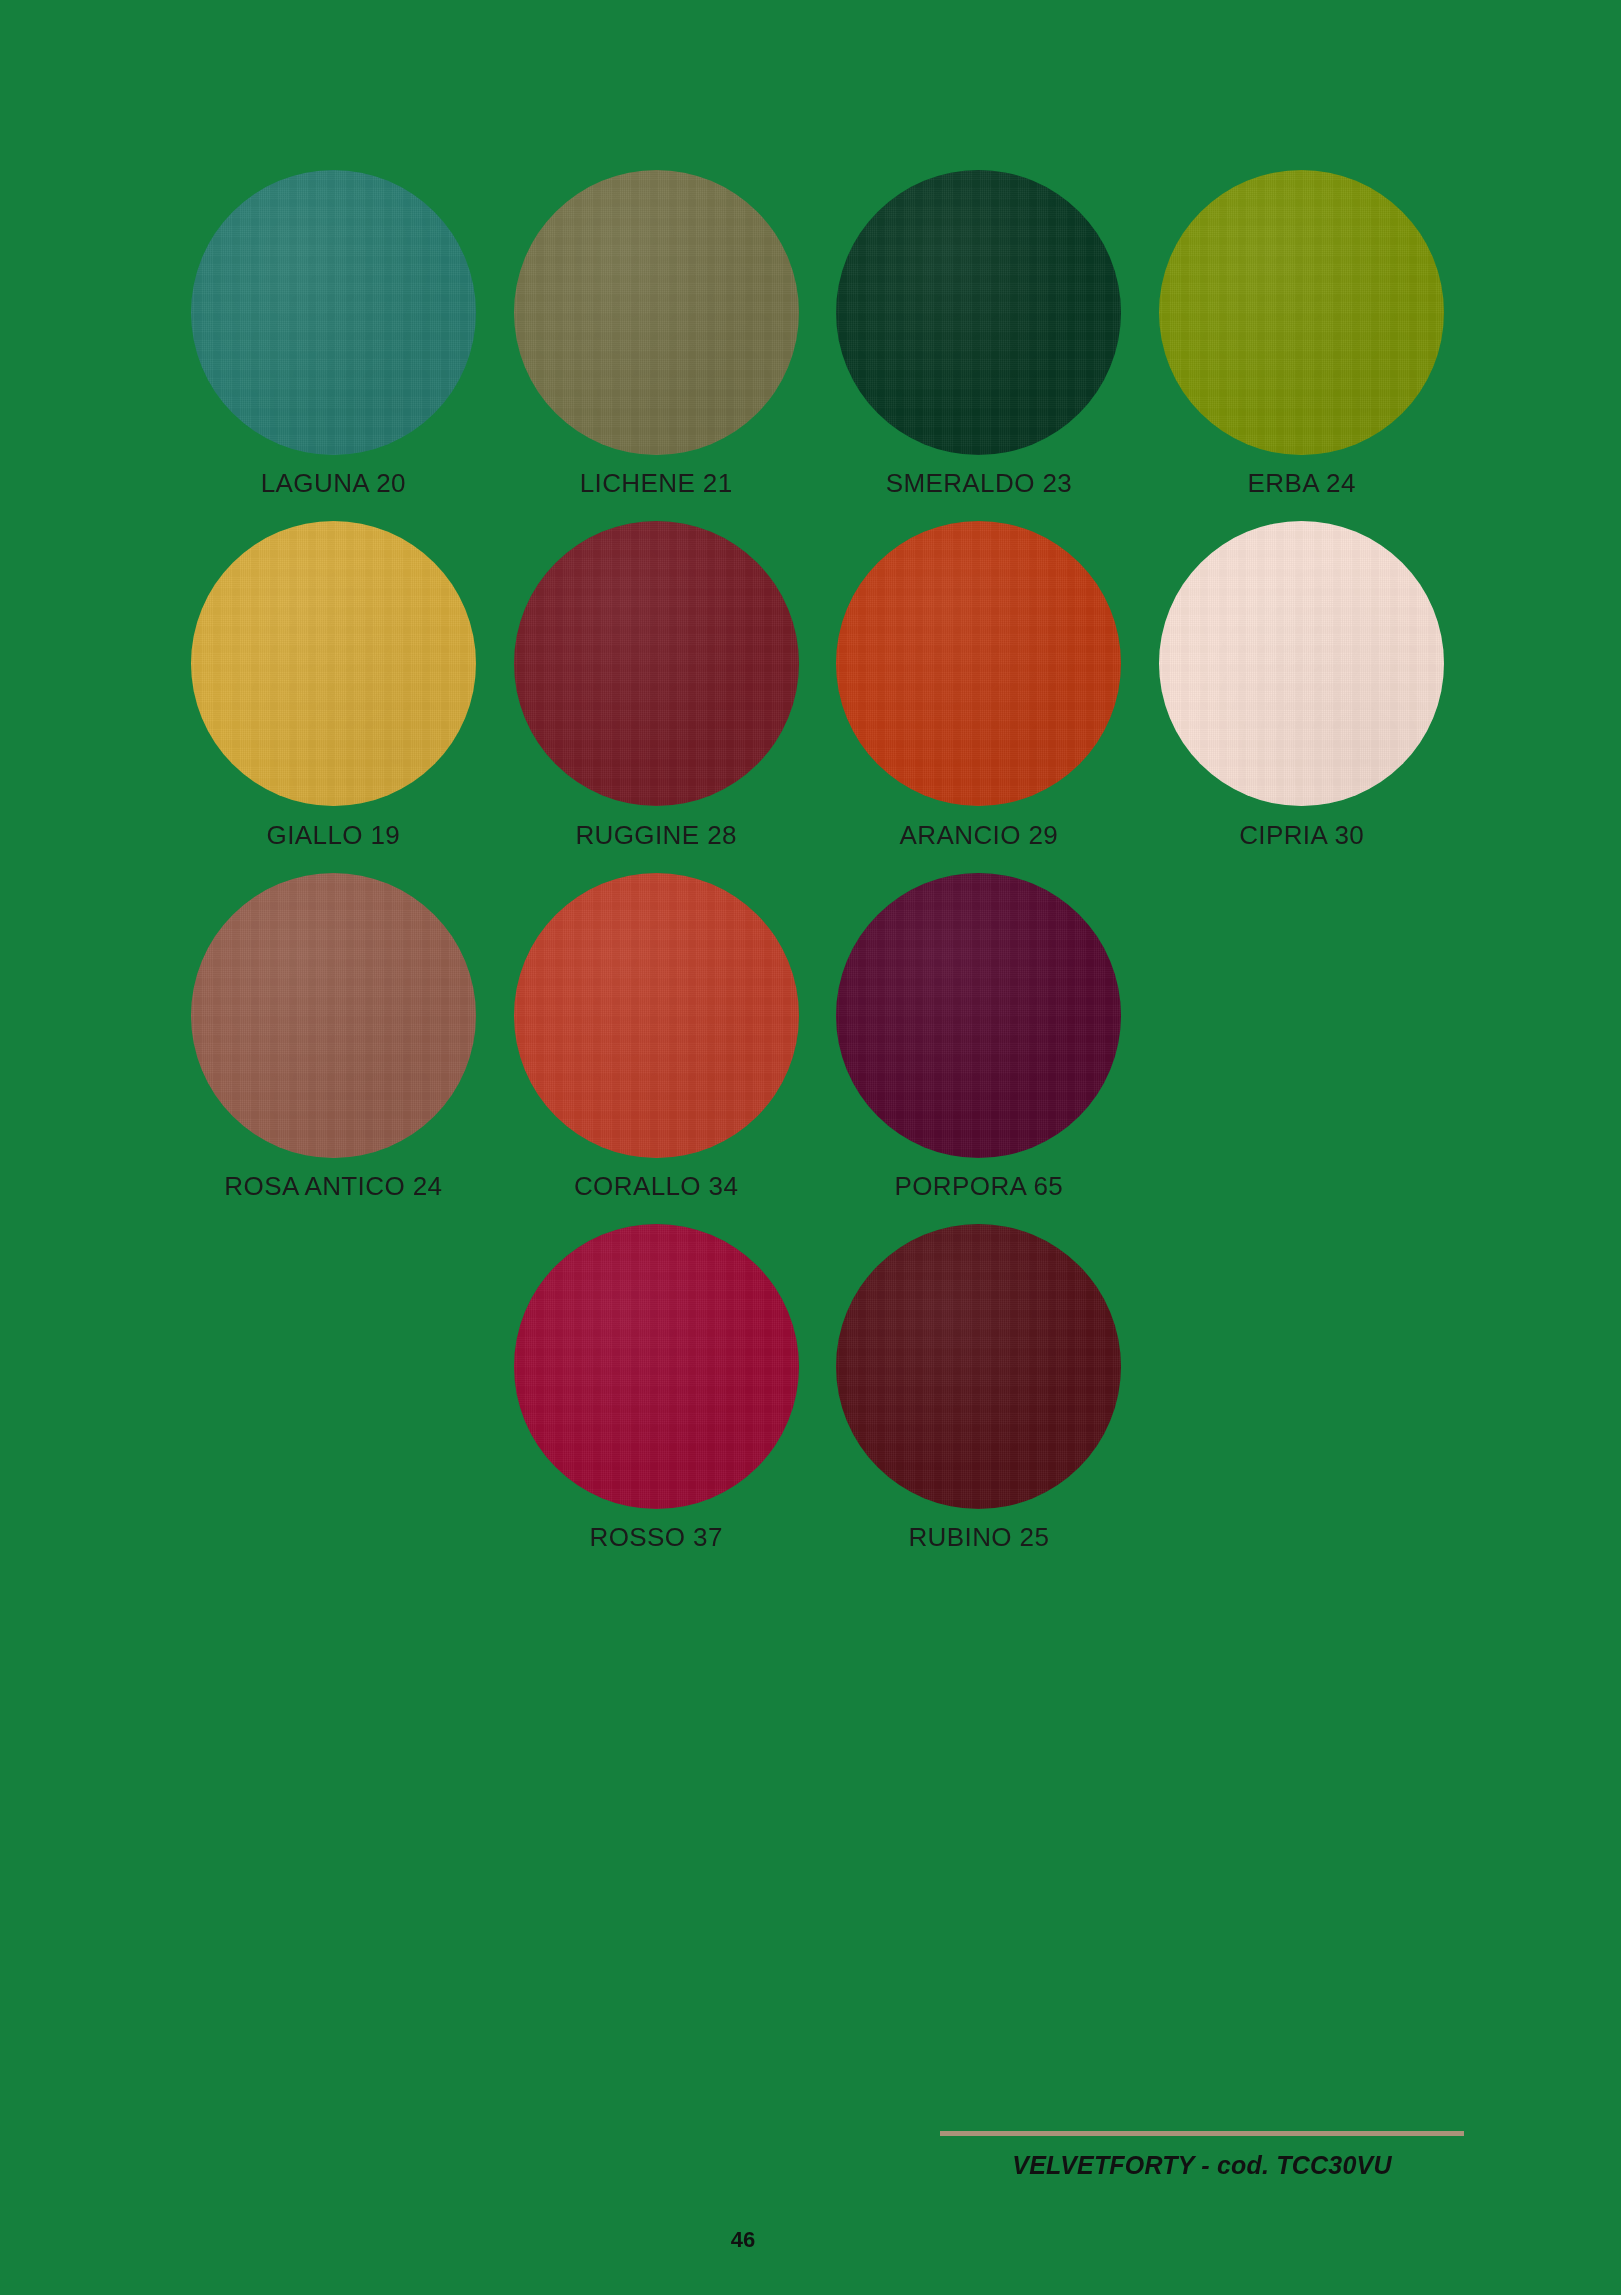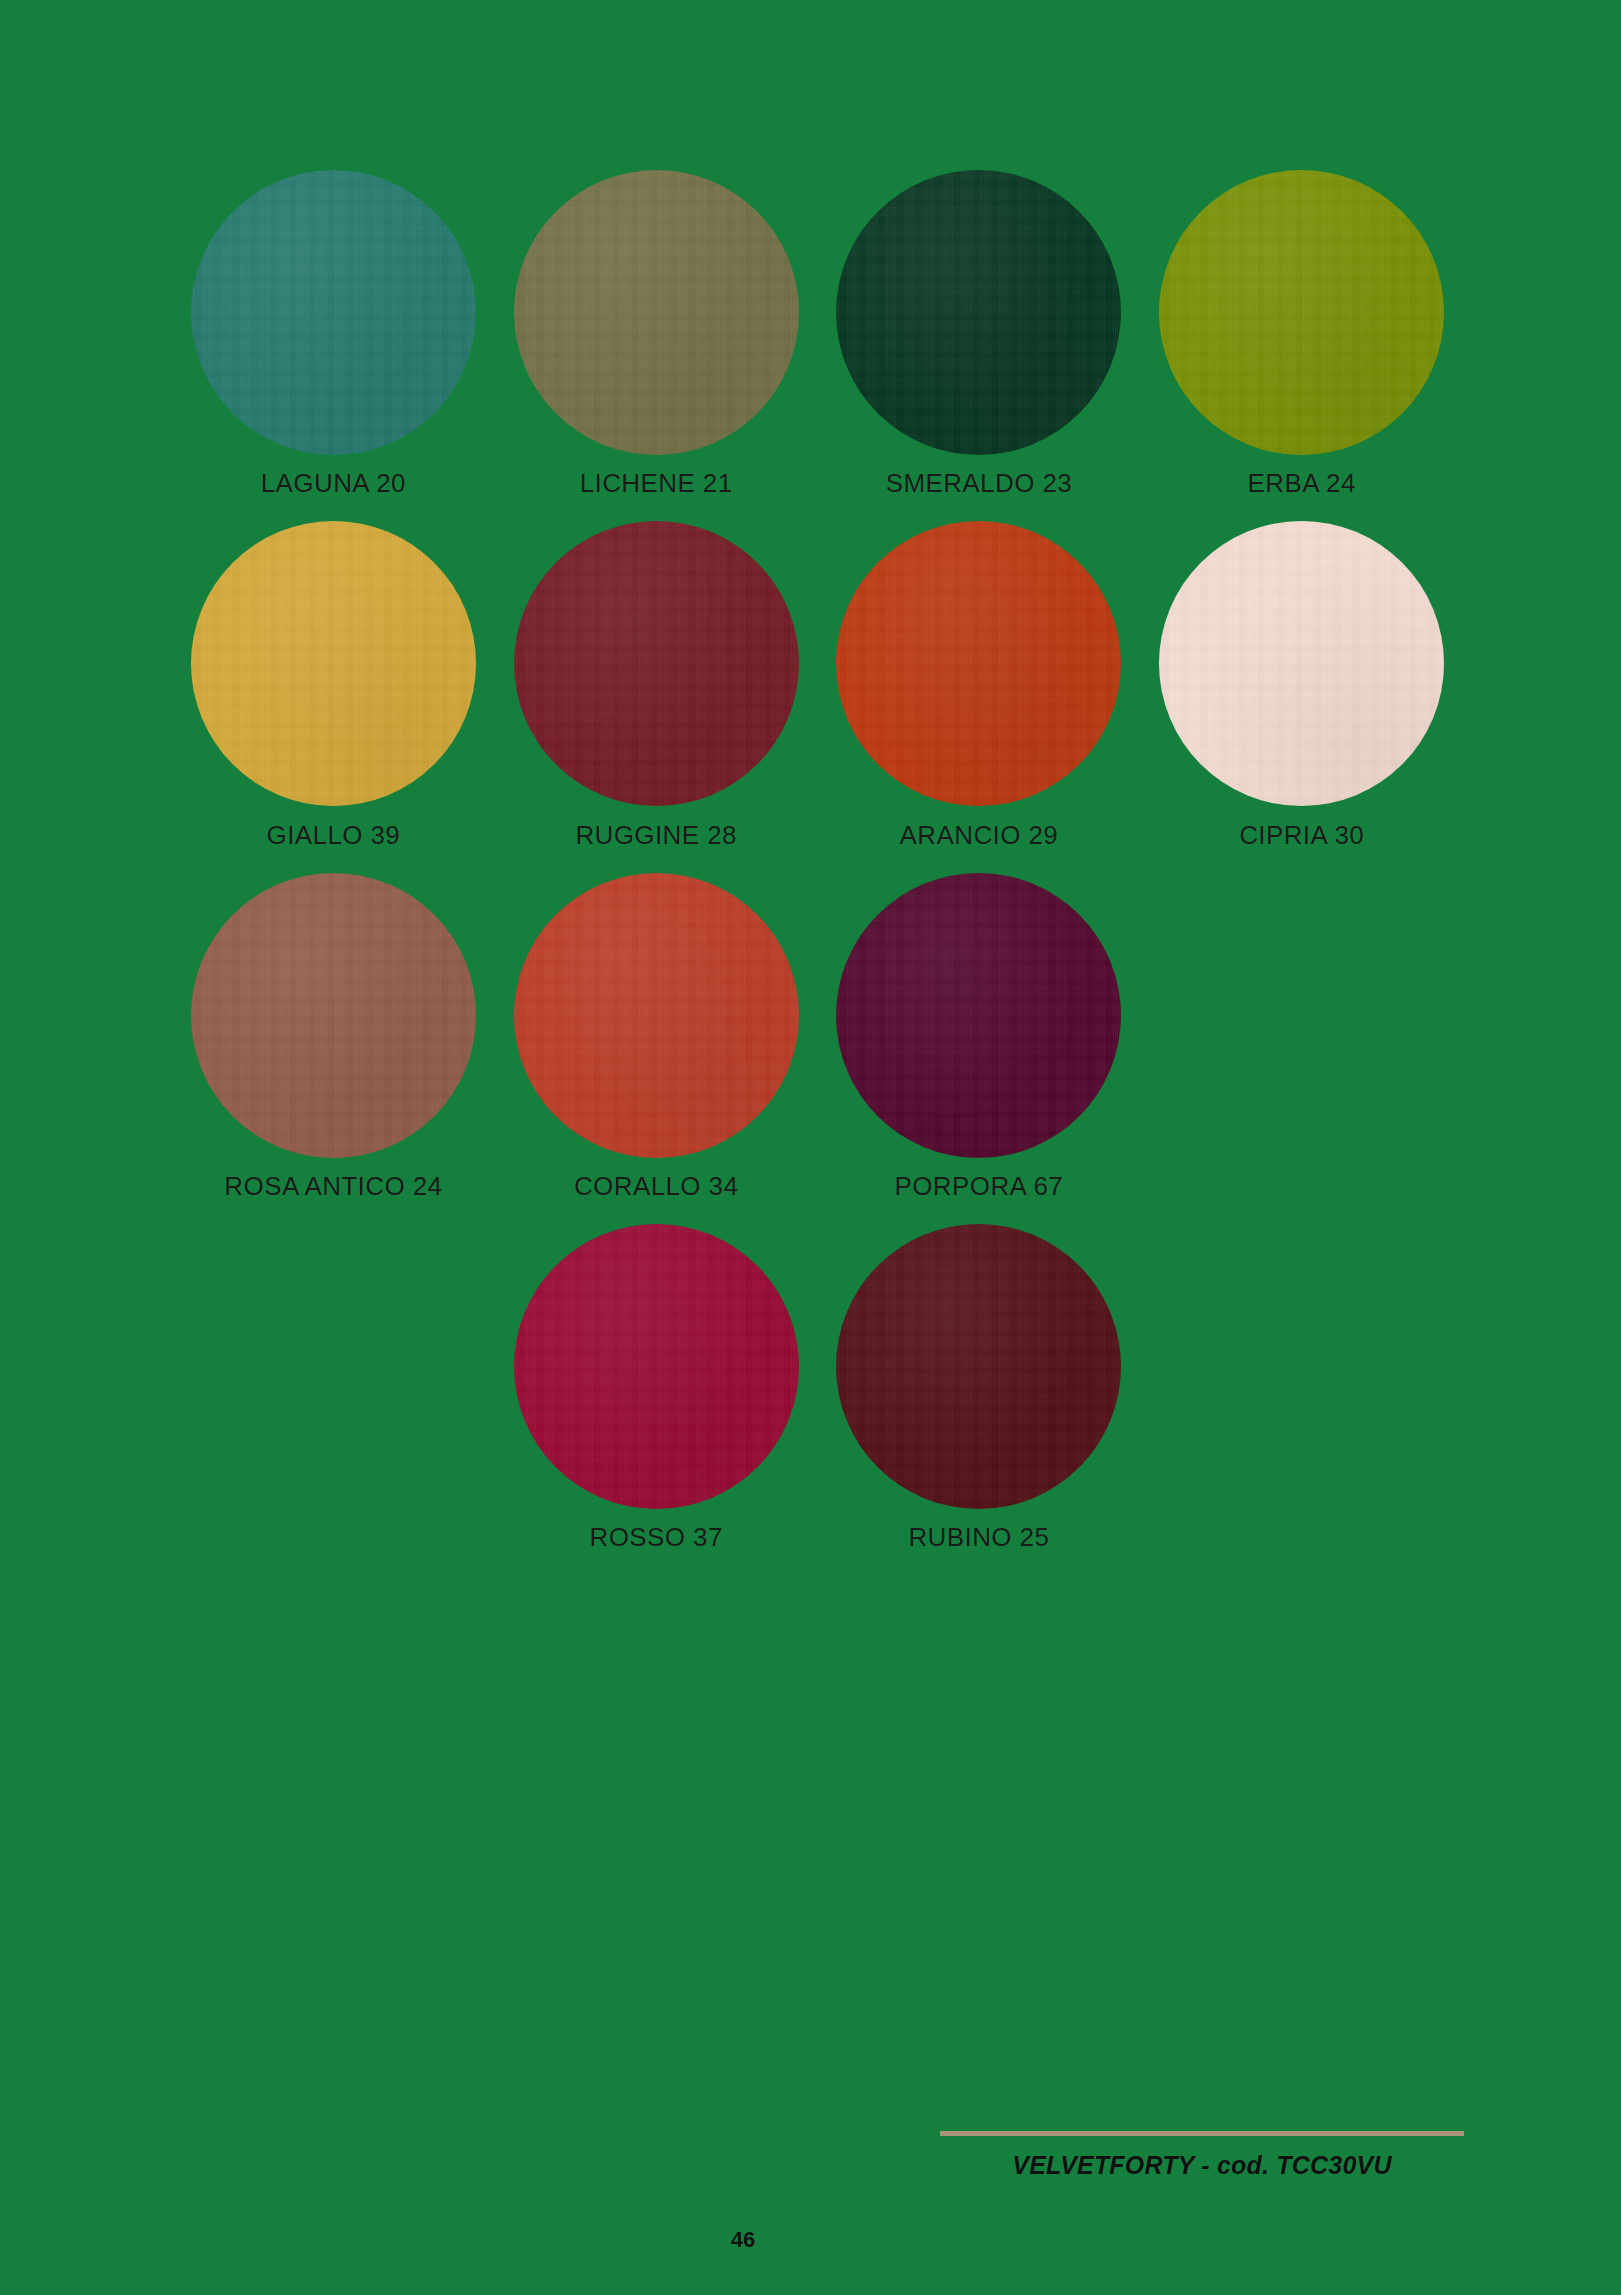--- a/index.html
+++ b/index.html
@@ -144,21 +144,21 @@
           <div class="swatch-label">SMERALDO 23</div>
         </div>
         <div class="swatch-cell">
           <div class="swatch-disc" style="background: rgb(125, 148, 9);"></div>
           <div class="swatch-label">ERBA 24</div>
         </div>
       </div>
       <div class="swatch-row">
         <div class="swatch-cell">
           <div class="swatch-disc" style="background: rgb(215, 172, 60);"></div>
-          <div class="swatch-label">GIALLO 39</div>
+          <div class="swatch-label">GIALLO 19</div>
         </div>
         <div class="swatch-cell">
           <div class="swatch-disc" style="background: rgb(120, 31, 41);"></div>
           <div class="swatch-label">RUGGINE 28</div>
         </div>
         <div class="swatch-cell">
           <div class="swatch-disc" style="background: rgb(191, 60, 20);"></div>
           <div class="swatch-label">ARANCIO 29</div>
         </div>
         <div class="swatch-cell">
@@ -170,21 +170,21 @@
         <div class="swatch-cell">
           <div class="swatch-disc" style="background: rgb(150, 96, 79);"></div>
           <div class="swatch-label">ROSA ANTICO 24</div>
         </div>
         <div class="swatch-cell">
           <div class="swatch-disc" style="background: rgb(191, 64, 43);"></div>
           <div class="swatch-label">CORALLO 34</div>
         </div>
         <div class="swatch-cell">
           <div class="swatch-disc" style="background: rgb(87, 11, 50);"></div>
-          <div class="swatch-label">PORPORA 67</div>
+          <div class="swatch-label">PORPORA 65</div>
         </div>
       </div>
       <div class="swatch-row">
         <div class="swatch-cell empty">
           <div class="swatch-disc" style="background: transparent;"></div>
           <div class="swatch-label"></div>
         </div>
         <div class="swatch-cell">
           <div class="swatch-disc" style="background: rgb(156, 12, 55);"></div>
           <div class="swatch-label">ROSSO 37</div>

